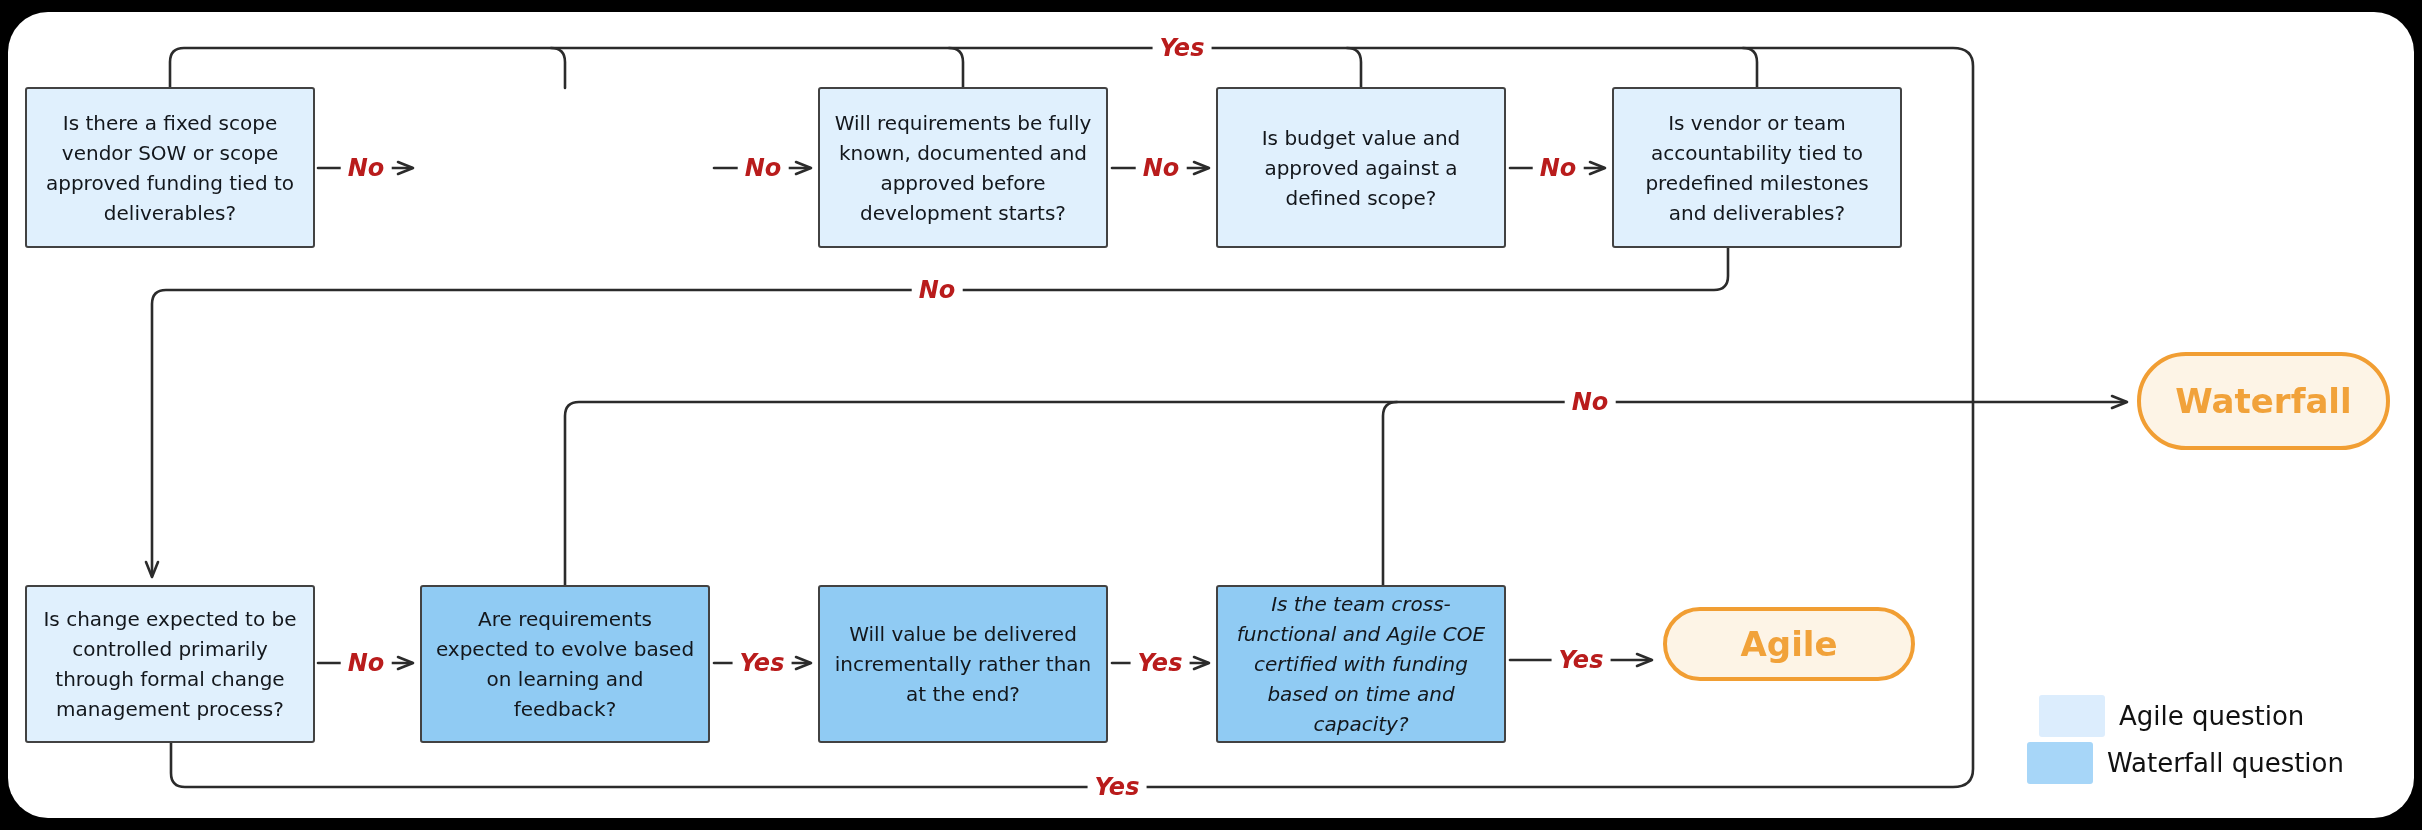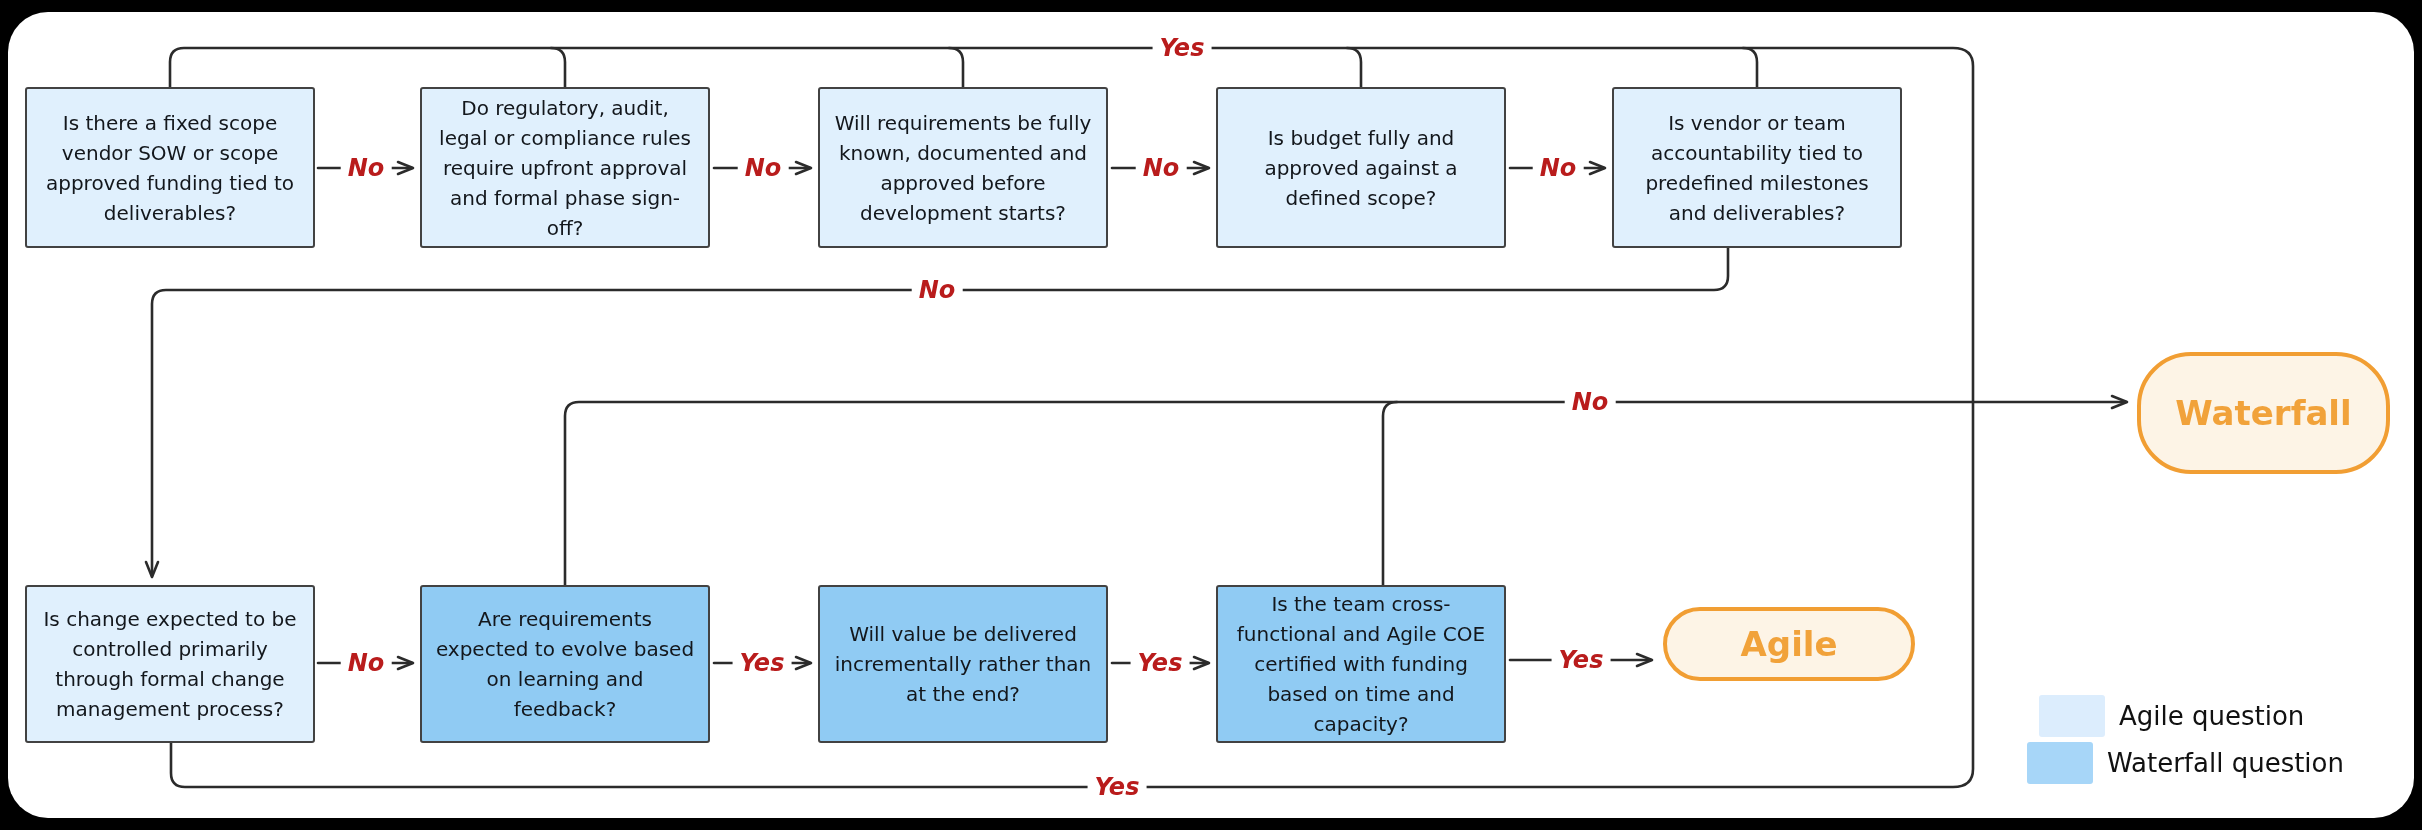--- a/index.html
+++ b/index.html
@@ -63,50 +63,47 @@
       <path d="M 318 663 H 412" marker-end="url(#arrow)"></path>
       <path d="M 714 663 H 810" marker-end="url(#arrow)"></path>
       <path d="M 1112 663 H 1208" marker-end="url(#arrow)"></path>
       <path d="M 1510 660 H 1651" marker-end="url(#arrow)"></path>
     </g>
   </svg>
 
   <div class="qbox fill-light row-top" style="left:25px;">
       <span>Is there a fixed scope vendor SOW or scope approved funding tied to deliverables?</span>
     </div>
-  <div class="qbox fill-light row-top" style="left:420px;">
-      <span>Do regulatory, audit, legal or compliance rules require upfront approval and formal phase sign-off?</span>
-    </div>
   <div class="qbox fill-light row-top" style="left:818px;">
       <span>Will requirements be fully known, documented and approved before development starts?</span>
     </div>
   <div class="qbox fill-light row-top" style="left:1216px;">
-      <span>Is budget fully and approved against a defined scope?</span>
+      <span>Is budget value and approved against a defined scope?</span>
     </div>
   <div class="qbox fill-light row-top" style="left:1612px;">
       <span>Is vendor or team accountability tied to predefined milestones and deliverables?</span>
     </div>
 
   <div class="qbox fill-light row-bottom" style="left:25px;">
       <span>Is change expected to be controlled primarily through formal change management process?</span>
     </div>
   <div class="qbox fill-dark row-bottom" style="left:818px;">
       <span>Will value be delivered incrementally rather than at the end?</span>
     </div>
   <div class="qbox fill-dark row-bottom" style="left:420px;">
       <span>Are requirements expected to evolve based on learning and feedback?</span>
     </div>
-  <div class="qbox fill-dark row-bottom" style="left:1216px;">
+  <div class="qbox fill-dark row-bottom" style="left:1216px;font-style:italic;">
       <span>Is the team cross-functional and Agile COE certified with funding based on time and capacity?</span>
     </div>
 
   <div class="outcome" style="left:1663px;top:607px;width:252px;height:74px;">
     <span>Agile</span>
   </div>
-  <div class="outcome" style="left:2137px;top:352px;width:253px;height:122px;">
+  <div class="outcome" style="left:2137px;top:352px;width:253px;height:98px;">
     <span>Waterfall</span>
   </div>
 
   <div class="chip" style="left:1182px;top:48px;">Yes</div>
   <div class="chip" style="left:366px;top:168px;">No</div>
   <div class="chip" style="left:763px;top:168px;">No</div>
   <div class="chip" style="left:1161px;top:168px;">No</div>
   <div class="chip" style="left:1558px;top:168px;">No</div>
   <div class="chip" style="left:937px;top:290px;">No</div>
   <div class="chip" style="left:1590px;top:402px;">No</div>

